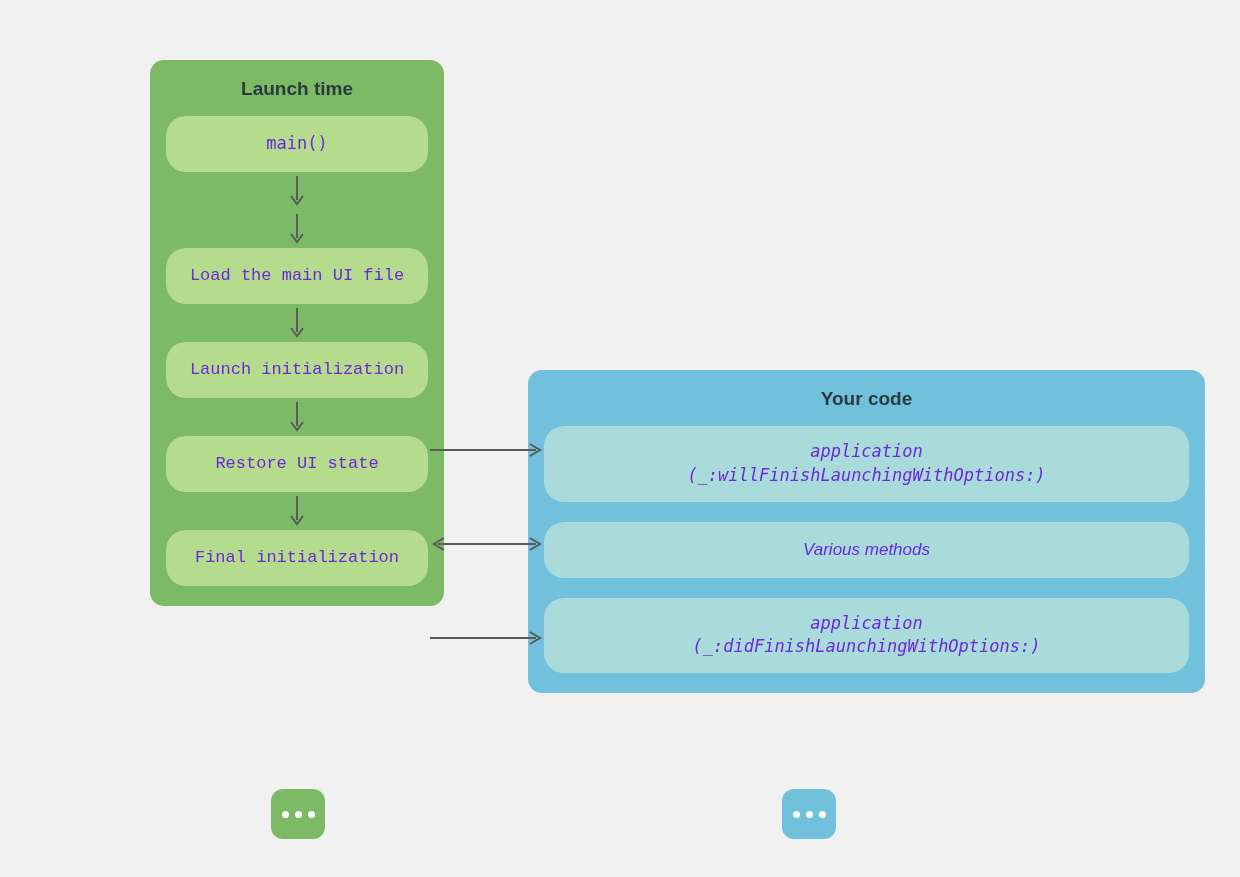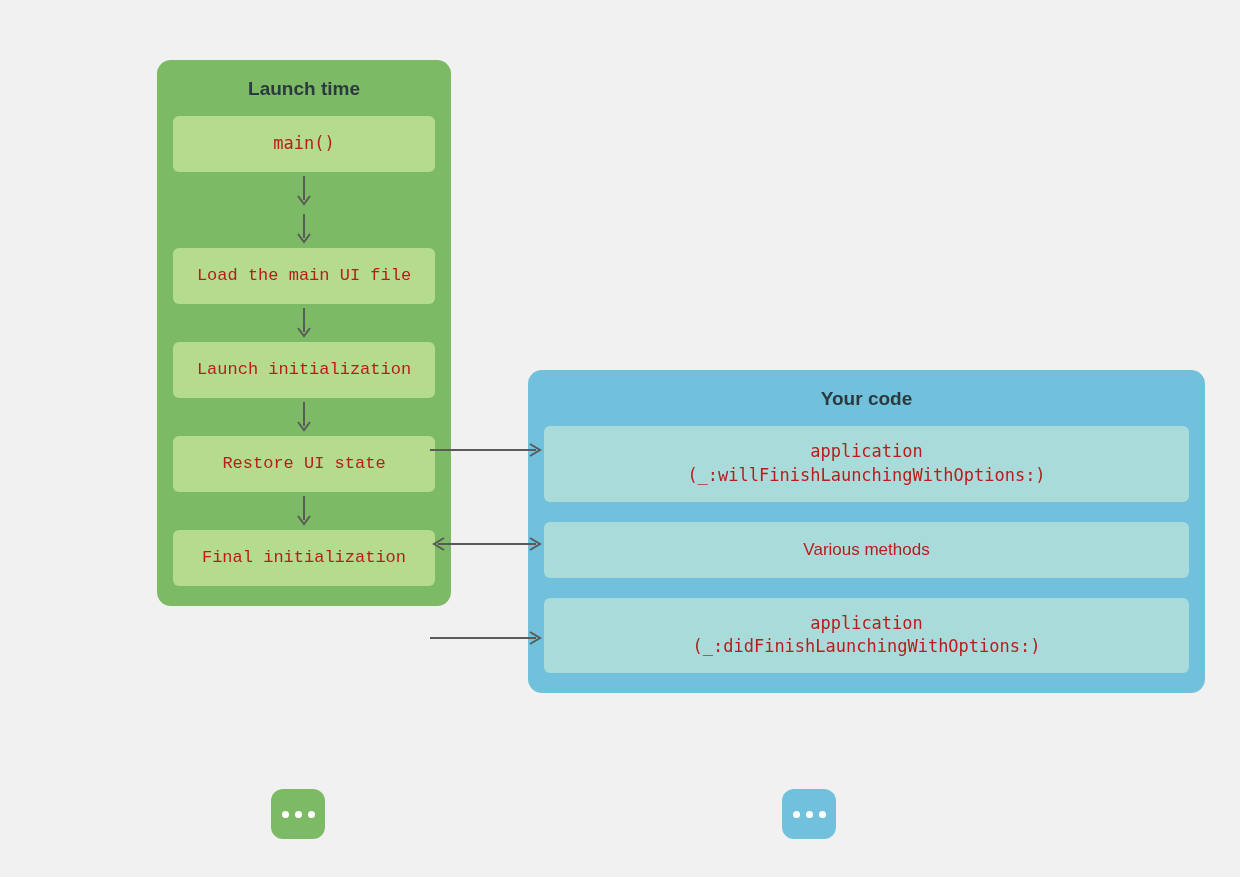--- a/index.html
+++ b/index.html
@@ -13,58 +13,58 @@
   .panel {
     position: absolute;
     border-radius: 14px;
     padding: 18px 16px 20px 16px;
   }
   .panel-green {
     background: #7dba66;
     left: 150px;
     top: 60px;
     width: 294px;
-    margin-left: 7px;
   }
   .panel-blue {
     background: #71c1dc;
     left: 528px;
     top: 370px;
     width: 677px;
   }
   .panel-title {
     font-size: 19px;
     font-weight: 700;
     color: #2b3a3e;
     text-align: center;
     margin-bottom: 16px;
   }
   .box {
-    border-radius: 6px;
+    border-radius: 20px;
     text-align: center;
     font-size: 17px;
-    color: #b91c1c;
+    color: #6d28d9;
     display: flex;
     align-items: center;
     justify-content: center;
     white-space: pre-line;
     line-height: 1.4;
   }
   .box-green {
     background: #b5db8c;
     height: 56px;
     font-family: ui-monospace, SFMono-Regular, Menlo, Consolas, monospace;
   }
   .box-green.word { font-family: Liberation Mono, monospace; }
   .box-blue {
     background: #a9dbda;
     font-family: ui-monospace, SFMono-Regular, Menlo, Consolas, monospace;
     padding: 14px 20px;
     min-height: 56px;
     margin-bottom: 20px;
+    font-style: italic;
   }
   .box-blue:last-child { margin-bottom: 0; }
   .box-blue.word { font-family: inherit; }
   .arrow-down {
     height: 38px;
     display: flex;
     align-items: center;
     justify-content: center;
   }
   .arrow-down svg { display:block; }

